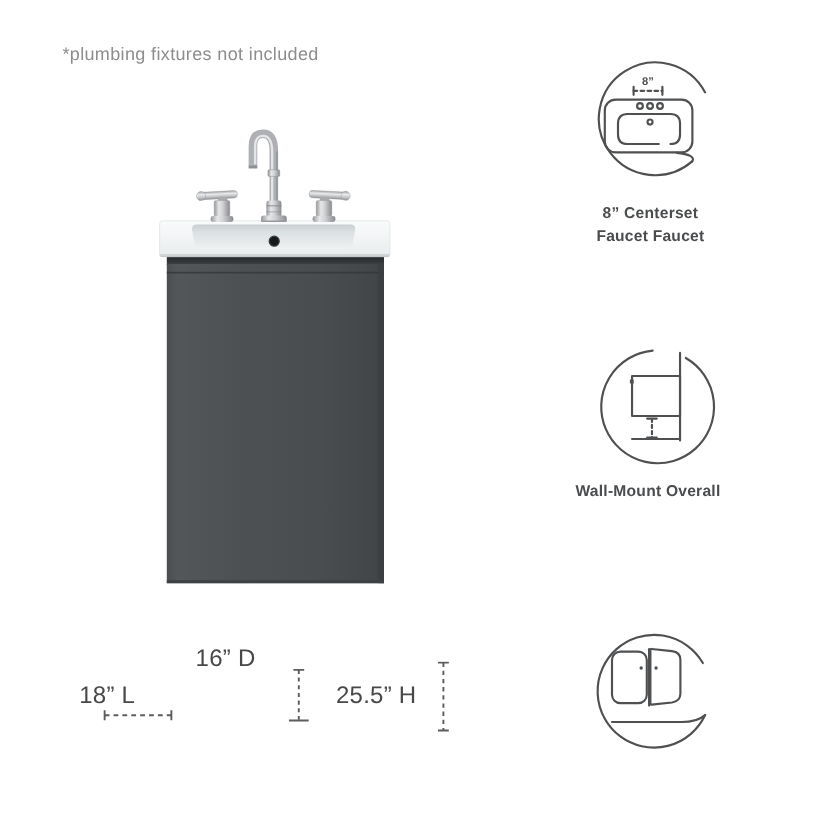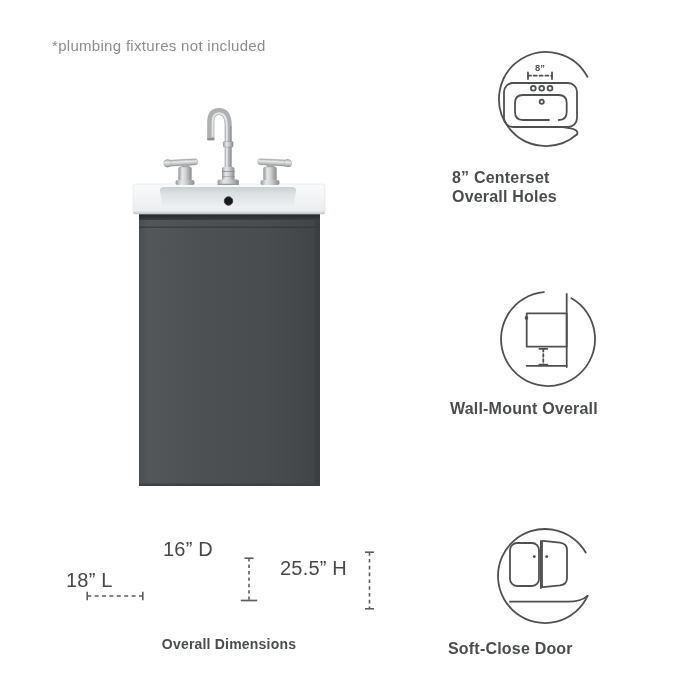--- a/index.html
+++ b/index.html
@@ -1,20 +1,20 @@
 <!DOCTYPE html>
 <html><head>
 <meta charset="utf-8">
 <style>
   html,body{margin:0;padding:0;background:#ffffff;}
   .canvas{position:relative;width:700px;height:700px;background:#ffffff;overflow:hidden;
           font-family:"Liberation Sans", sans-serif;}
   .abs{position:absolute;}
   .note{left:52px;top:37px;font-size:15px;color:#8d8d8f;letter-spacing:.3px;}
-  .feature-label{width:180px;text-align:left;font-size:16px;font-weight:700;color:#4a4c4e;
+  .feature-label{width:180px;text-align:center;font-size:13px;font-weight:700;color:#4a4c4e;
                  line-height:19px;letter-spacing:.2px;}
   .dim-label{width:100px;text-align:left;font-size:20px;font-weight:400;color:#48484a;letter-spacing:.2px;}
   .caption{width:200px;text-align:center;font-size:14px;font-weight:700;color:#4a4c4e;letter-spacing:.2px;}
   svg{display:block;}
   svg text{font-family:"Liberation Sans", sans-serif;}
   .icon-stroke{stroke:#4e5052;stroke-width:1.8;fill:none;stroke-linecap:round;stroke-linejoin:round;}
 </style>
 </head>
 <body>
 
@@ -124,21 +124,21 @@
       <g>
         <line class="icon-stroke" stroke-width="1.4" x1="32" y1="25.7" x2="56" y2="25.7" stroke-dasharray="3 2.8"></line>
         <line class="icon-stroke" stroke-width="1.4" x1="32" y1="22.4" x2="32" y2="29"></line>
         <line class="icon-stroke" stroke-width="1.4" x1="56" y1="22.4" x2="56" y2="29"></line>
       </g>
       <text x="44" y="20.5" text-anchor="middle" font-size="9.3" font-weight="700" fill="#4e5052">8”</text>
     </svg>
   </div>
   <div class="abs feature-label" style="left:452px;top:168px">
     <div>8” Centerset</div>
-    <div>Overall Holes</div>
+    <div>Faucet Faucet</div>
   </div>
 
   <div class="abs" style="left:498px;top:289px">
     <svg width="100" height="100" viewBox="0 0 100 100">
       <path class="icon-stroke" d="M 73.5,9.3 A 47 47 0 1 1 45.9,3.2"></path>
       <line class="icon-stroke" stroke-width="2" x1="68.7" y1="5" x2="68.7" y2="78"></line>
       <rect class="icon-stroke" x="28.7" y="24.3" width="40" height="33.4"></rect>
       <rect x="26.9" y="27.3" width="3.2" height="3.2" fill="#4e5052"></rect>
       <g>
         <line class="icon-stroke" stroke-width="1.4" x1="45.3" y1="60" x2="45.3" y2="75.5" stroke-dasharray="2.6 2.5"></line>
@@ -156,40 +156,36 @@
     <svg width="100" height="100" viewBox="0 0 100 100">
       <path class="icon-stroke" d="M 89.7,25.5 A 47 47 0 1 0 91.6,68.9"></path>
       <rect class="icon-stroke" x="14" y="16" width="29" height="43" rx="7"></rect>
       <line class="icon-stroke" stroke-width="1.6" x1="44.9" y1="14" x2="44.9" y2="61"></line>
       <path class="icon-stroke" d="M 47,13.8 L 64,15.6 Q 71,16.6 71,22.8 L 71,51.2 Q 71,57.4 64,58.4 L 47,60.2 Q 46,60.3 46,59.4 L 46,14.6 Q 46,13.7 47,13.8 Z"></path>
       <circle cx="38.3" cy="29.7" r="1.4" fill="#4e5052"></circle>
       <circle cx="50.7" cy="29.7" r="1.4" fill="#4e5052"></circle>
       <path class="icon-stroke" stroke-width="1.8" d="M 14,74.7 L 72,74.7 Q 85,74.7 91.6,68.9"></path>
     </svg>
   </div>
-  <div class="abs feature-label" style="left:448px;top:639px">
-    <div>Soft-Close Door</div>
-  </div>
 
   <div class="abs dim-label" style="left:66px;top:569px">18” L</div>
   <svg class="abs" style="left:85px;top:590px" width="60" height="12" viewBox="0 0 60 12">
     <line x1="2.2" y1="6" x2="57.8" y2="6" stroke="#5b5d5f" stroke-width="1.6" stroke-dasharray="4 3.4"></line>
     <line x1="2.2" y1="1.8" x2="2.2" y2="10.2" stroke="#5b5d5f" stroke-width="1.6"></line>
     <line x1="57.8" y1="1.8" x2="57.8" y2="10.2" stroke="#5b5d5f" stroke-width="1.6"></line>
   </svg>
 
   <div class="abs dim-label" style="left:163px;top:538px">16” D</div>
   <svg class="abs" style="left:240px;top:557px" width="18" height="47" viewBox="0 0 18 47">
     <line x1="4.5" y1="1.2" x2="13.5" y2="1.2" stroke="#5b5d5f" stroke-width="1.6"></line>
     <line x1="9" y1="1.2" x2="9" y2="42.8" stroke="#5b5d5f" stroke-width="1.6" stroke-dasharray="3.4 3"></line>
     <line x1="0.8" y1="43.5" x2="17.2" y2="43.5" stroke="#5b5d5f" stroke-width="1.7"></line>
   </svg>
 
-  <div class="abs dim-label" style="left:280px;top:557px">25.5” H</div>
+  <div class="abs dim-label" style="left:280px;top:569px">25.5” H</div>
   <svg class="abs" style="left:362px;top:551px" width="15" height="60" viewBox="0 0 15 60">
     <line x1="3" y1="1.2" x2="12" y2="1.2" stroke="#5b5d5f" stroke-width="1.6"></line>
     <line x1="7.5" y1="1.2" x2="7.5" y2="57.5" stroke="#5b5d5f" stroke-width="1.6" stroke-dasharray="3.6 3.2"></line>
     <line x1="3" y1="57.8" x2="12" y2="57.8" stroke="#5b5d5f" stroke-width="1.6"></line>
   </svg>
 
-  <div class="abs caption" style="left:129px;top:636px">Overall Dimensions</div>
 
 </div>
 
 </body></html>

